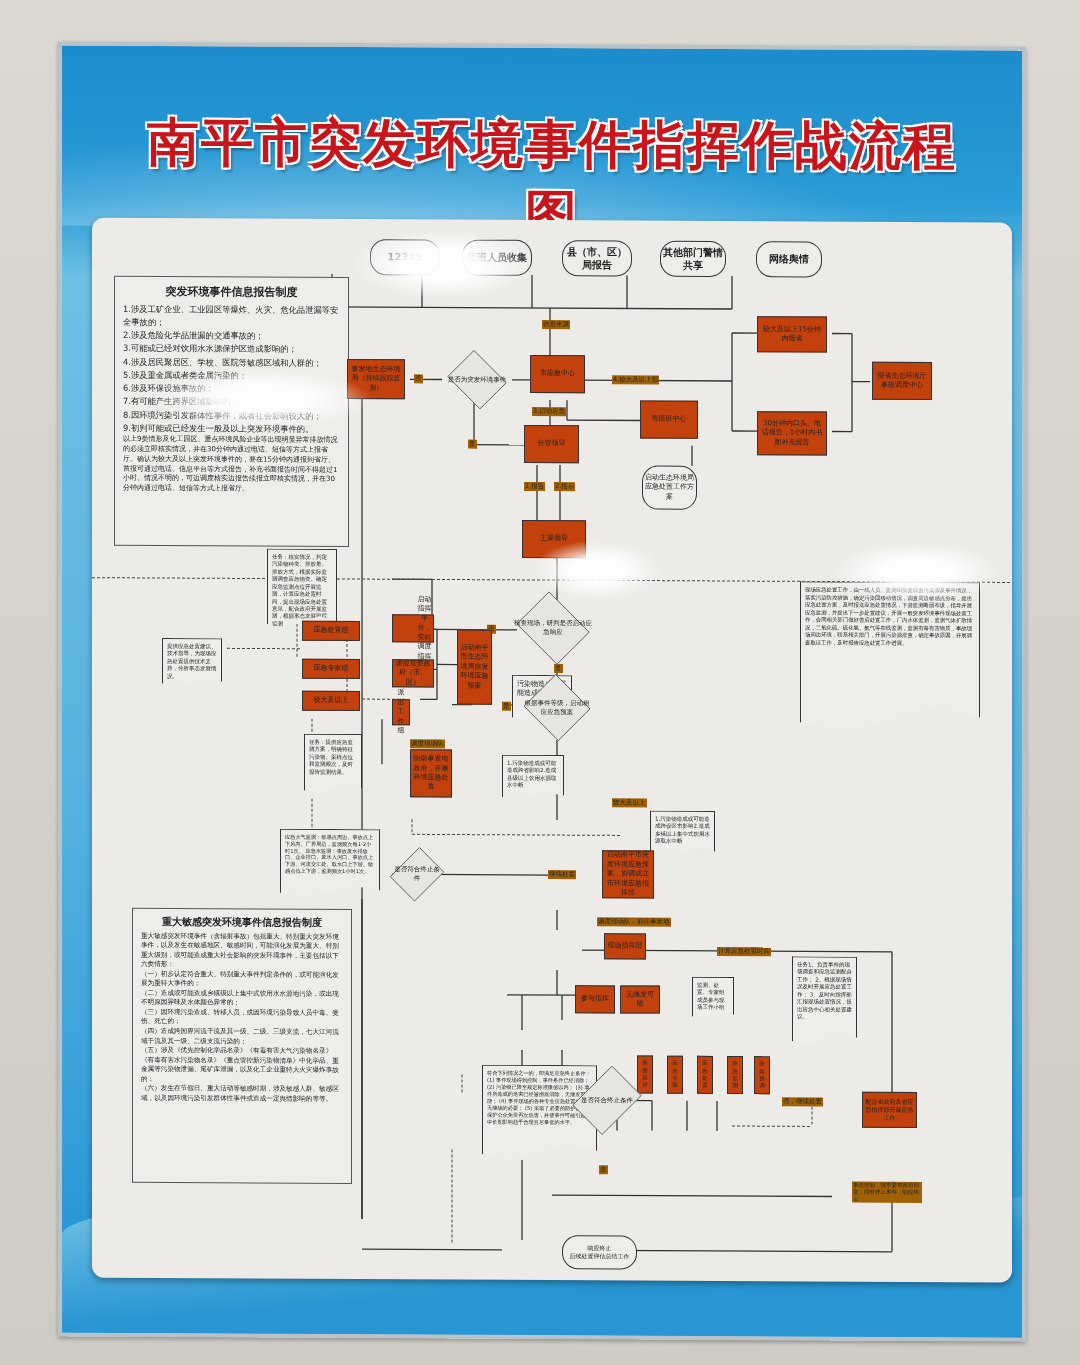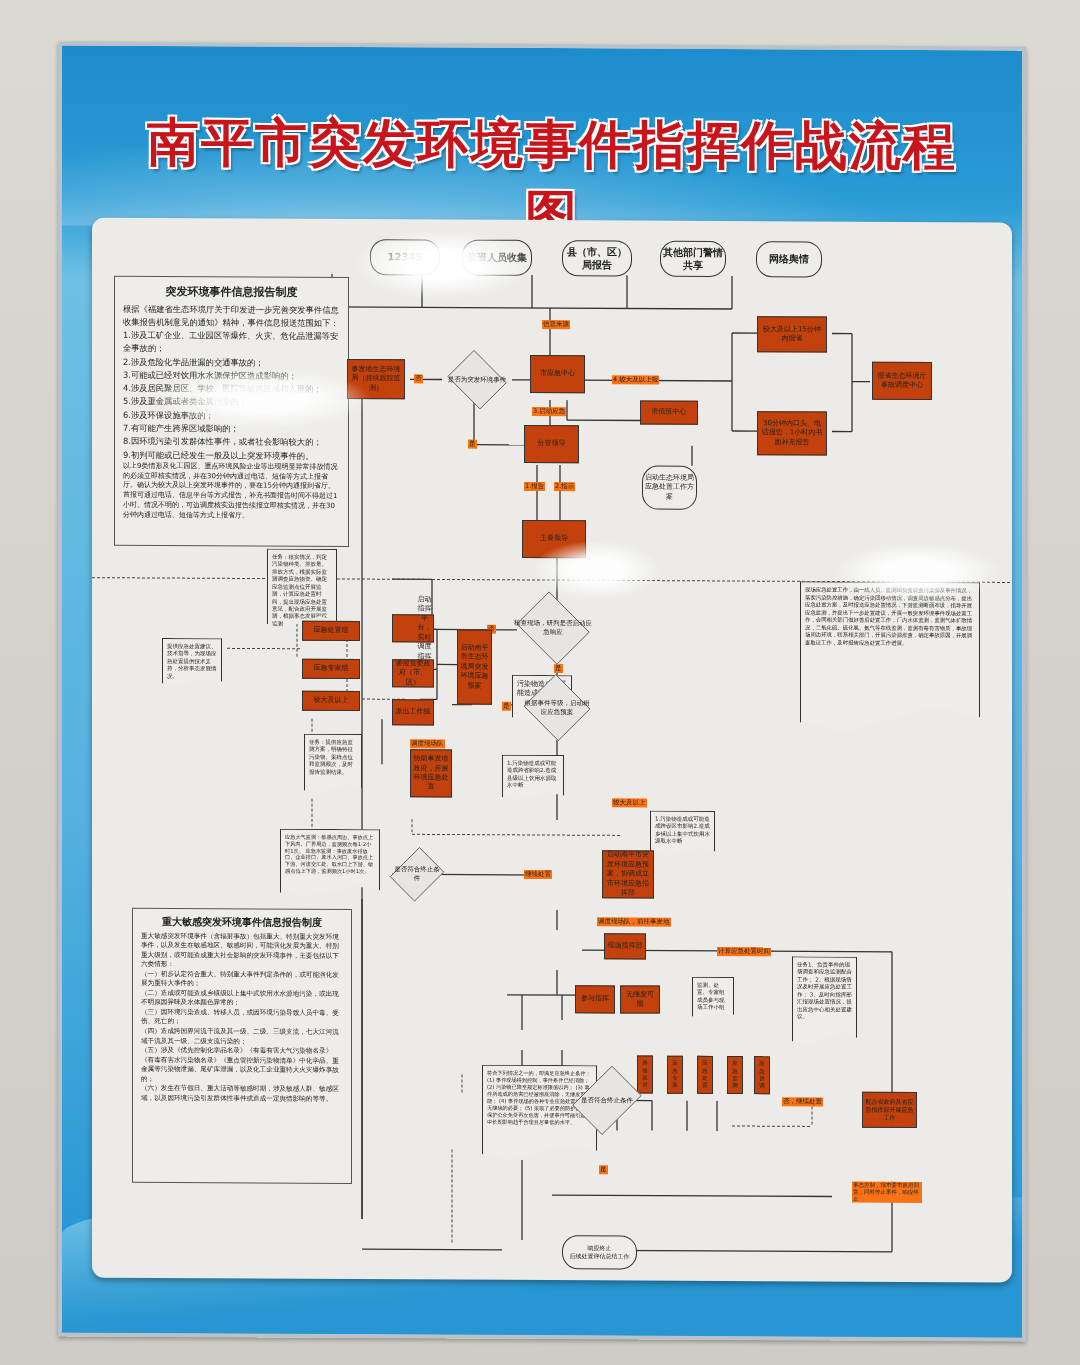--- a/index.html
+++ b/index.html
@@ -20,21 +20,21 @@
 
   .el { position: absolute; border: 1.5px solid #333; background: #c2410c; color: #222; font-size: 7px; line-height: 1.35; display: flex; align-items: center; justify-content: center; text-align: center; padding: 2px; }
   .pill { border-radius: 16px; font-size: 10px; font-weight: bold; background: #eeede9; }
   .doc { border-bottom: none; align-items: flex-start; text-align: left; padding: 4px 4px 14px 4px; background: #eeede9; clip-path: polygon(0 0,100% 0,100% 90%, 75% 84%, 50% 92%, 25% 100%, 0 94%); }
   .diamond { border: none; background: transparent; }
   .diamond::before { content:""; position:absolute; inset:0; background:#e6e5e1; border:1.5px solid #333; transform: rotate(45deg) scale(.7); }
   .diamond span { position: relative; z-index: 1; font-size: 6.5px; }
   .textbox { position: absolute; border: 1.5px solid #555; background: #eeede9; padding: 6px 8px; font-size: 8.3px; line-height: 1.6; color: #222; }
   .textbox h3 { font-size: 11px; text-align: center; margin-bottom: 2px; }
   .textbox p { text-indent: 0; }
-  .lbl { position: absolute; font-size: 6.5px; color: #222; background: #f97316; padding: 0 1px; white-space: nowrap; }
+  .lbl { position: absolute; font-size: 6.5px; color: #222; background: #a16207; padding: 0 1px; white-space: nowrap; }
   svg.lines { position: absolute; left: 0; top: 0; width: 920px; height: 1060px; }
 </style>
 </head>
 <body>
 
 <div class="wall"></div>
 <div class="frame">
   <div class="wave1"></div>
   <div class="wave2"></div>
   <div class="title">南平市突发环境事件指挥作战流程图</div>
@@ -127,21 +127,20 @@
         <line x1="360" y1="930" x2="360" y2="1025"></line>
         <line x1="720" y1="880" x2="720" y2="905"></line>
           <line x1="640" y1="905" x2="720" y2="905"></line>
         <line x1="370" y1="855" x2="370" y2="875"></line>
         <line x1="830" y1="400" x2="855" y2="400"></line>
       </g>
     </svg>
 
     <div class="textbox" style="left:22px; top:58px; width:235px; height:270px;">
       <h3>突发环境事件信息报告制度</h3>
-      <p>根据《福建省生态环境厅关于印发进一步完善突发事件信息收集报告机制意见的通知》精神，事件信息报送范围如下：</p>
       <p>1.涉及工矿企业、工业园区等爆炸、火灾、危化品泄漏等安全事故的；</p>
       <p>2.涉及危险化学品泄漏的交通事故的；</p>
       <p>3.可能或已经对饮用水水源保护区造成影响的；</p>
       <p>4.涉及居民聚居区、学校、医院等敏感区域和人群的；</p>
       <p>5.涉及重金属或者类金属污染的；</p>
       <p>6.涉及环保设施事故的；</p>
       <p>7.有可能产生跨界区域影响的；</p>
       <p>8.因环境污染引发群体性事件，或者社会影响较大的；</p>
       <p>9.初判可能或已经发生一般及以上突发环境事件的。</p>
       <p style="font-size:7px;line-height:1.4">以上9类情形及化工园区、重点环境风险企业等出现明显异常排放情况的必须立即核实情况，并在30分钟内通过电话、短信等方式上报省厅。确认为较大及以上突发环境事件的，要在15分钟内通报到省厅。首报可通过电话、信息平台等方式报告，补充书面报告时间不得超过1小时。情况不明的，可边调度核实边报告续报立即核实情况，并在30分钟内通过电话、短信等方式上报省厅。</p>
@@ -172,39 +171,39 @@
       </div>
     <div class="el" style="left:255px; top:140px; width:58px; height:40px;">事发地生态环境局（持续跟踪监测）</div>
     <span class="lbl" style="left:322px; top:155px;">否</span>
     <span class="lbl" style="left:376px; top:220px;">是</span>
     <span class="lbl" style="left:520px; top:155px;">4.较大及以上报</span>
 
     <div class="el" style="left:665px; top:95px; width:70px; height:36px;">较大及以上15分钟内报省</div>
     <div class="el" style="left:665px; top:190px; width:70px; height:44px;">30分钟内口头、电话报告，1小时内书面补充报告</div>
     <div class="el" style="left:780px; top:140px; width:60px; height:38px;">报省生态环境厅事故调度中心</div>
 
-    <div class="el" style="left:548px; top:180px; width:58px; height:24px;">市值班中心</div>
+    <div class="el" style="left:548px; top:180px; width:58px; height:38px;">市值班中心</div>
     <div class="el pill" style="left:550px; top:245px; width:55px; height:44px; font-size:7px; font-weight:normal;">启动生态环境局应急处置工作方案</div>
     <span class="lbl" style="left:440px; top:187px;">3.启动应急</span>
 
     <div class="el" style="left:432px; top:205px; width:55px; height:38px;">分管领导</div>
     <span class="lbl" style="left:432px; top:262px;">1.报告</span>
     <span class="lbl" style="left:462px; top:262px;">2.指示</span>
     <div class="el" style="left:430px; top:300px; width:64px; height:38px;">主要领导</div>
 
     <div class="el doc" style="left:175px; top:330px; width:70px; height:80px; font-size:5.5px;">任务：核实情况，判定污染物种类、排放量、排放方式，根据实际监测调查应急物资、确定应急监测点位开展监测，计算应急处置时间，提出现场应急处置意见，配合政府开展监测，根据事态发展跟踪监测</div>
     <div class="el diamond" style="left:420px; top:375px; width:82px; height:66px;">
         <span>核查现场，研判是否启动应急响应</span>
       </div>
     <span class="lbl" style="left:395px; top:405px;">否</span>
     <span class="lbl" style="left:462px; top:444px;">是</span>
 
     <div class="el" style="left:300px; top:395px; width:42px; height:28px;padding-left:25px;">启动指挥平台，实时调度指挥</div>
     <div class="el" style="left:300px; top:440px; width:42px; height:28px;">通报党委政府（市、区）</div>
-    <div class="el" style="left:300px; top:480px; width:42px; height:26px;">派出工作组</div>
+    <div class="el" style="left:300px; top:480px; width:18px; height:26px;">派出工作组</div>
     <div class="el" style="left:365px; top:410px; width:35px; height:75px;">启动南平市生态环境局突发环境应急预案</div>
     <div class="el doc" style="left:420px; top:455px; width:60px; height:45px;">污染物造成或可能造成跨县影响</div>
     <span class="lbl" style="left:410px; top:482px;">是</span>
 
     <div class="el diamond" style="left:430px; top:455px; width:70px; height:65px;">
         <span>根据事件等级，启动相应应急预案</span>
       </div>
 
     <div class="el" style="left:210px; top:402px; width:58px; height:20px;">应急处置组</div>
     <div class="el" style="left:210px; top:440px; width:58px; height:20px;">应急专家组</div>
@@ -218,21 +217,21 @@
     <span class="lbl" style="left:318px; top:520px;">调度现场队</span>
     <div class="el" style="left:318px; top:530px; width:42px; height:48px;">协助事发地政府，开展环境应急处置</div>
 
     <div class="el doc" style="left:410px; top:535px; width:62px; height:45px; font-size:5.5px;">1.污染物造成或可能造成跨省影响2.造成县级以上饮用水源取水中断</div>
     <div class="el doc" style="left:558px; top:590px; width:65px; height:45px; font-size:5.5px;">1.污染物造成或可能造成跨设区市影响2.造成乡镇以上集中式饮用水源取水中断</div>
     <span class="lbl" style="left:520px; top:578px;">较大及以上</span>
 
     <div class="el diamond" style="left:300px; top:625px; width:50px; height:60px;">
         <span>是否符合终止条件</span>
       </div>
-    <span class="lbl" style="left:432px; top:650px;">继续处置</span>
+    <span class="lbl" style="left:456px; top:650px;">继续处置</span>
 
     <div class="el" style="left:510px; top:630px; width:52px; height:48px;">启动南平市突发环境应急预案，协调成立市环境应急指挥部</div>
     <span class="lbl" style="left:505px; top:697px;">调度现场队，前往事发地</span>
 
     <div class="el" style="left:512px; top:713px; width:42px; height:26px;">现场指挥部</div>
     <span class="lbl" style="left:625px; top:726px;">计算应急处置时间</span>
 
     <div class="el" style="left:483px; top:765px; width:40px; height:28px;">参与指挥</div>
     <div class="el" style="left:528px; top:765px; width:40px; height:28px;">无继发可能</div>
     <div class="el doc" style="left:600px; top:756px; width:42px; height:42px; font-size:5.5px;">监测、处置、专家组成员参与现场工作小组</div>

